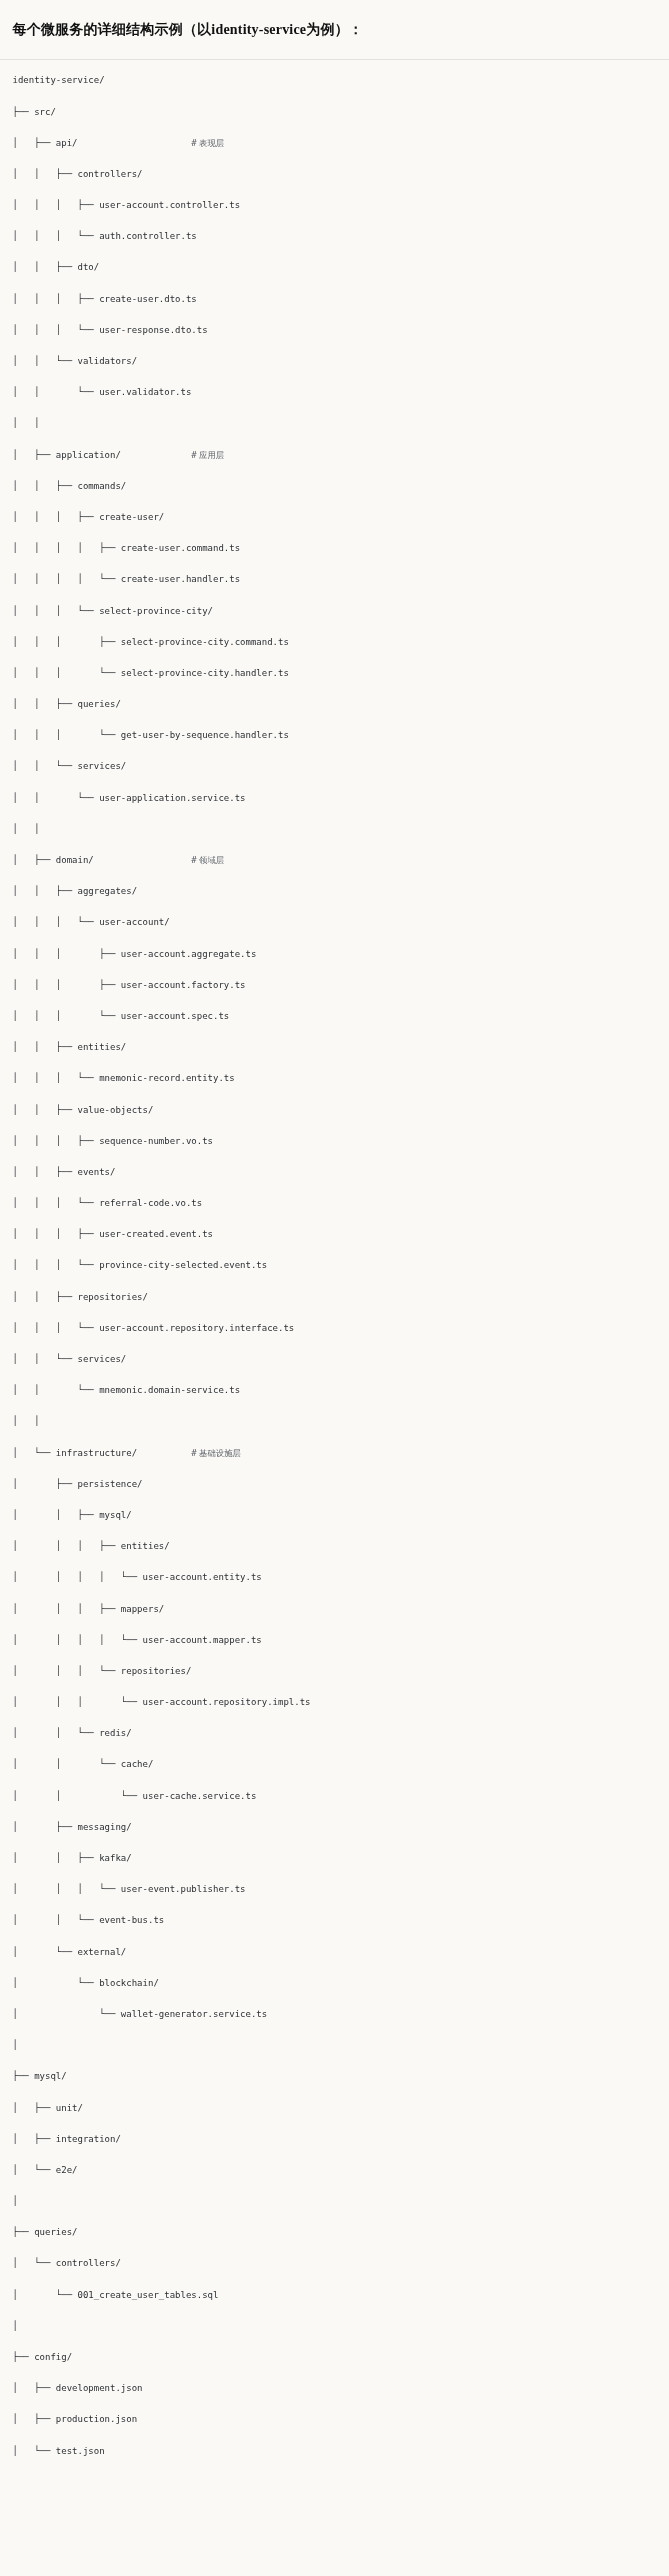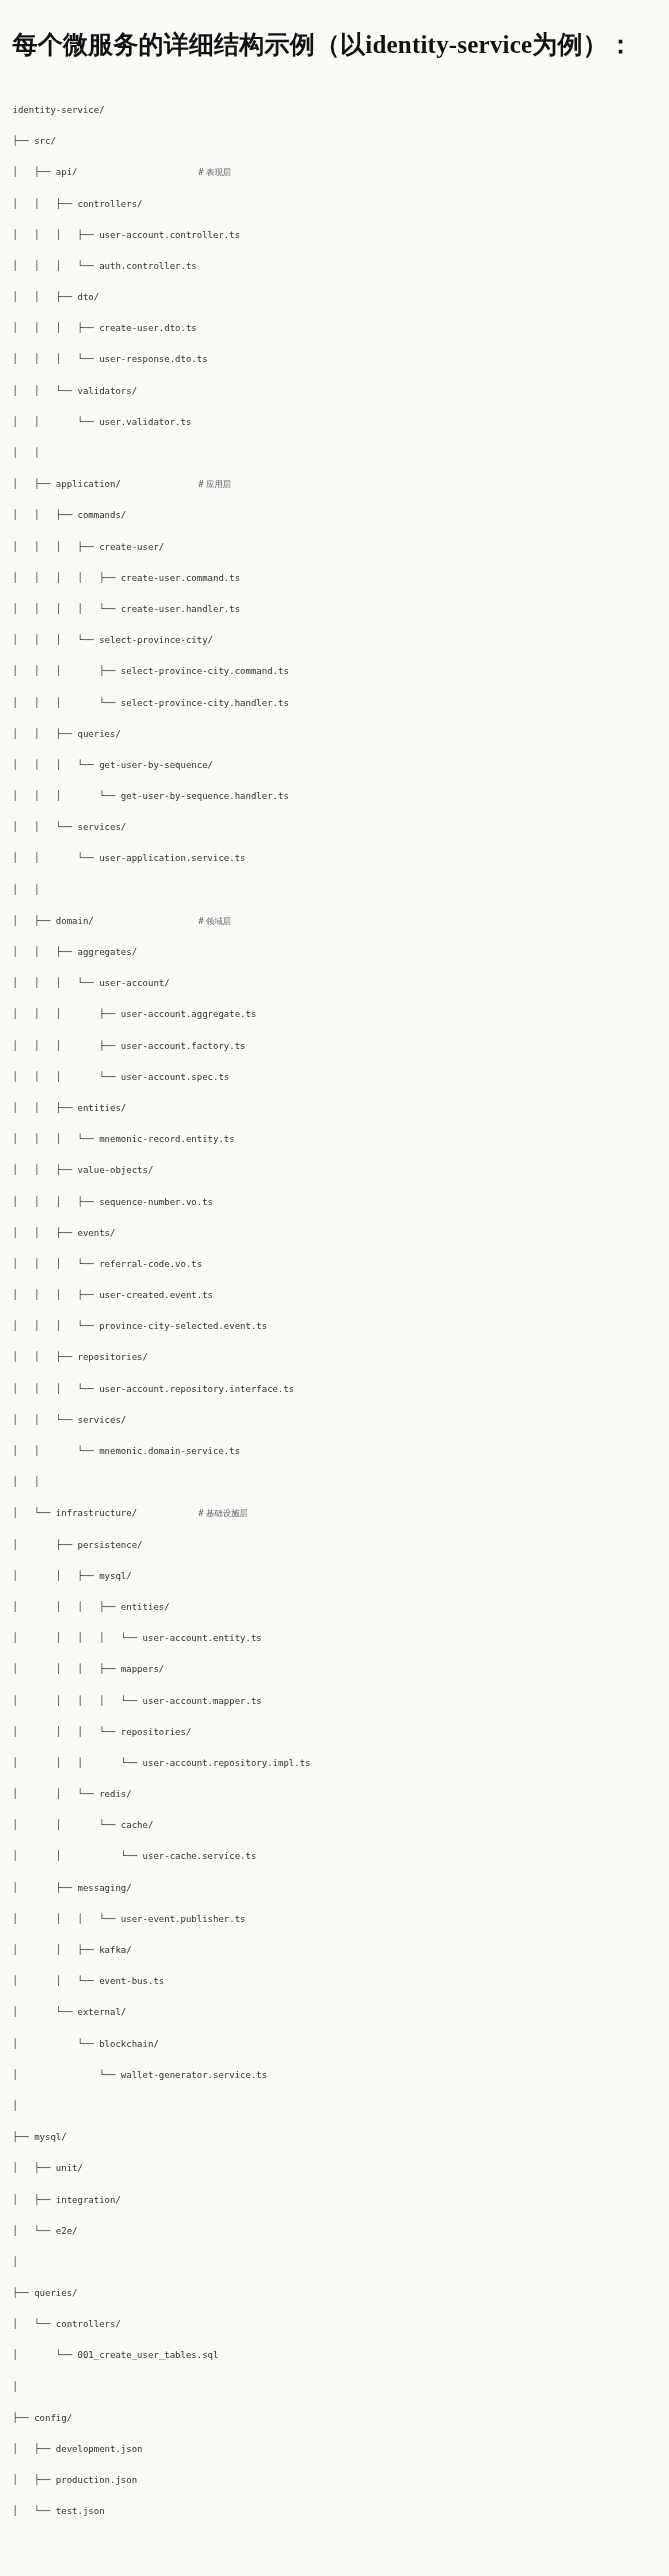--- a/index.html
+++ b/index.html
@@ -18,21 +18,21 @@
   .page {
     width: 669px;
     box-sizing: border-box;
     background: #faf9f6;
   }
 
   
   .doc-heading {
     font-family: "Liberation Serif", serif;
     font-weight: bold;
-    font-size: 25px;
+    font-size: 14px;
     line-height: 1.35;
     color: #111111;
     padding: 11.3px 12.5px 10px 12.5px;
     letter-spacing: 0.2px;
   }
 
   .rule {
     height: 0.6px;
     background: #e3e1db;
     width: 100%;
@@ -53,21 +53,20 @@
   }
   .tree .row {
     white-space: pre;
     display: block;
     height: 15.6px;
   }
   .tree .cmt {
     color: #5b6066;
     font-family: "Liberation Sans", sans-serif;
     font-size: 8.4px;
-    margin-left: 7px;
   }
   .tree .cmt .hash {
     font-family: "DejaVu Sans Mono", "Liberation Mono", monospace;
     font-size: 9px;
   }
 </style>
 </head>
 <body>
 
 <div class="page">
@@ -91,21 +90,20 @@
 <span class="row"><span>│   │</span></span>
 <span class="row"><span>│   ├── application/</span><span>             </span><span class="cmt"><span class="hash">#</span> 应用层</span></span>
 <span class="row"><span>│   │   ├── commands/</span></span>
 <span class="row"><span>│   │   │   ├── create-user/</span></span>
 <span class="row"><span>│   │   │   │   ├── create-user.command.ts</span></span>
 <span class="row"><span>│   │   │   │   └── create-user.handler.ts</span></span>
 <span class="row"><span>│   │   │   └── select-province-city/</span></span>
 <span class="row"><span>│   │   │       ├── select-province-city.command.ts</span></span>
 <span class="row"><span>│   │   │       └── select-province-city.handler.ts</span></span>
 <span class="row"><span>│   │   ├── queries/</span></span>
-<span class="row"><span>│   │   │   └── get-user-by-sequence/</span></span>
 <span class="row"><span>│   │   │       └── get-user-by-sequence.handler.ts</span></span>
 <span class="row"><span>│   │   └── services/</span></span>
 <span class="row"><span>│   │       └── user-application.service.ts</span></span>
 <span class="row"><span>│   │</span></span>
 <span class="row"><span>│   ├── domain/</span><span>                  </span><span class="cmt"><span class="hash">#</span> 领域层</span></span>
 <span class="row"><span>│   │   ├── aggregates/</span></span>
 <span class="row"><span>│   │   │   └── user-account/</span></span>
 <span class="row"><span>│   │   │       ├── user-account.aggregate.ts</span></span>
 <span class="row"><span>│   │   │       ├── user-account.factory.ts</span></span>
 <span class="row"><span>│   │   │       └── user-account.spec.ts</span></span>
@@ -128,22 +126,22 @@
 <span class="row"><span>│       │   │   ├── entities/</span></span>
 <span class="row"><span>│       │   │   │   └── user-account.entity.ts</span></span>
 <span class="row"><span>│       │   │   ├── mappers/</span></span>
 <span class="row"><span>│       │   │   │   └── user-account.mapper.ts</span></span>
 <span class="row"><span>│       │   │   └── repositories/</span></span>
 <span class="row"><span>│       │   │       └── user-account.repository.impl.ts</span></span>
 <span class="row"><span>│       │   └── redis/</span></span>
 <span class="row"><span>│       │       └── cache/</span></span>
 <span class="row"><span>│       │           └── user-cache.service.ts</span></span>
 <span class="row"><span>│       ├── messaging/</span></span>
+<span class="row"><span>│       │   ├── kafka/</span></span>
 <span class="row"><span>│       │   │   └── user-event.publisher.ts</span></span>
-<span class="row"><span>│       │   ├── kafka/</span></span>
 <span class="row"><span>│       │   └── event-bus.ts</span></span>
 <span class="row"><span>│       └── external/</span></span>
 <span class="row"><span>│           └── blockchain/</span></span>
 <span class="row"><span>│               └── wallet-generator.service.ts</span></span>
 <span class="row"><span>│</span></span>
 <span class="row"><span>├── mysql/</span></span>
 <span class="row"><span>│   ├── unit/</span></span>
 <span class="row"><span>│   ├── integration/</span></span>
 <span class="row"><span>│   └── e2e/</span></span>
 <span class="row"><span>│</span></span>

